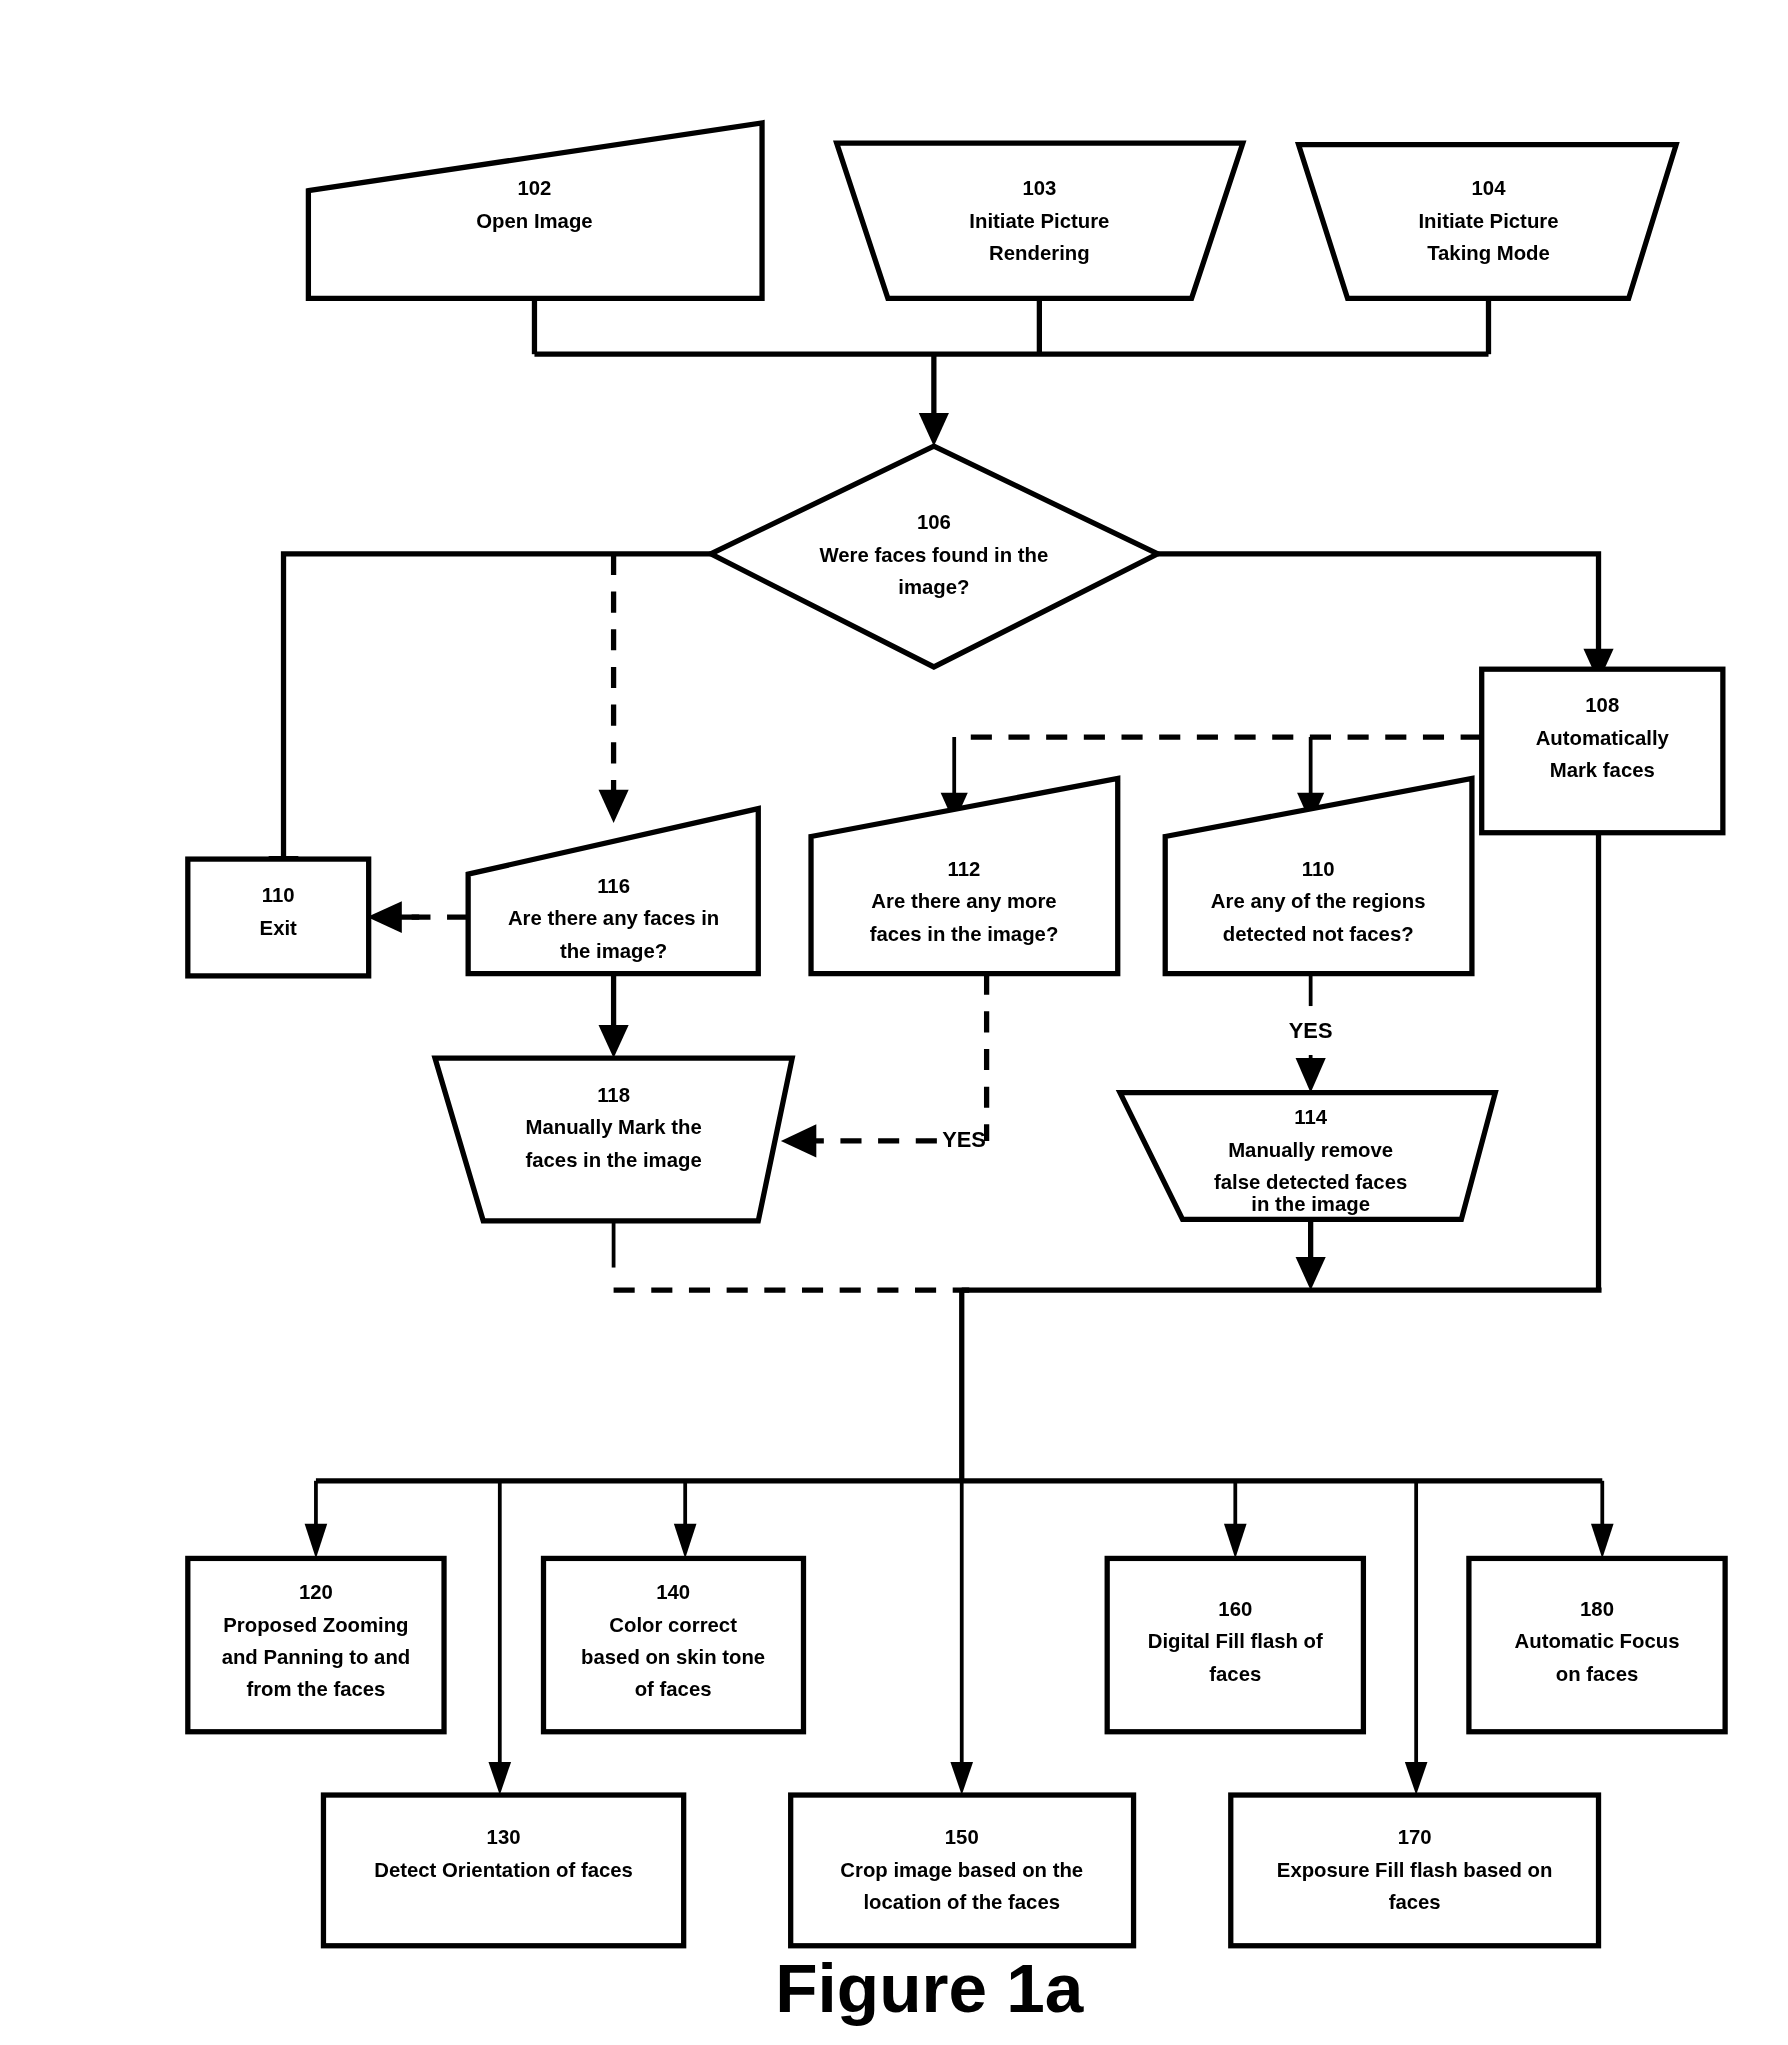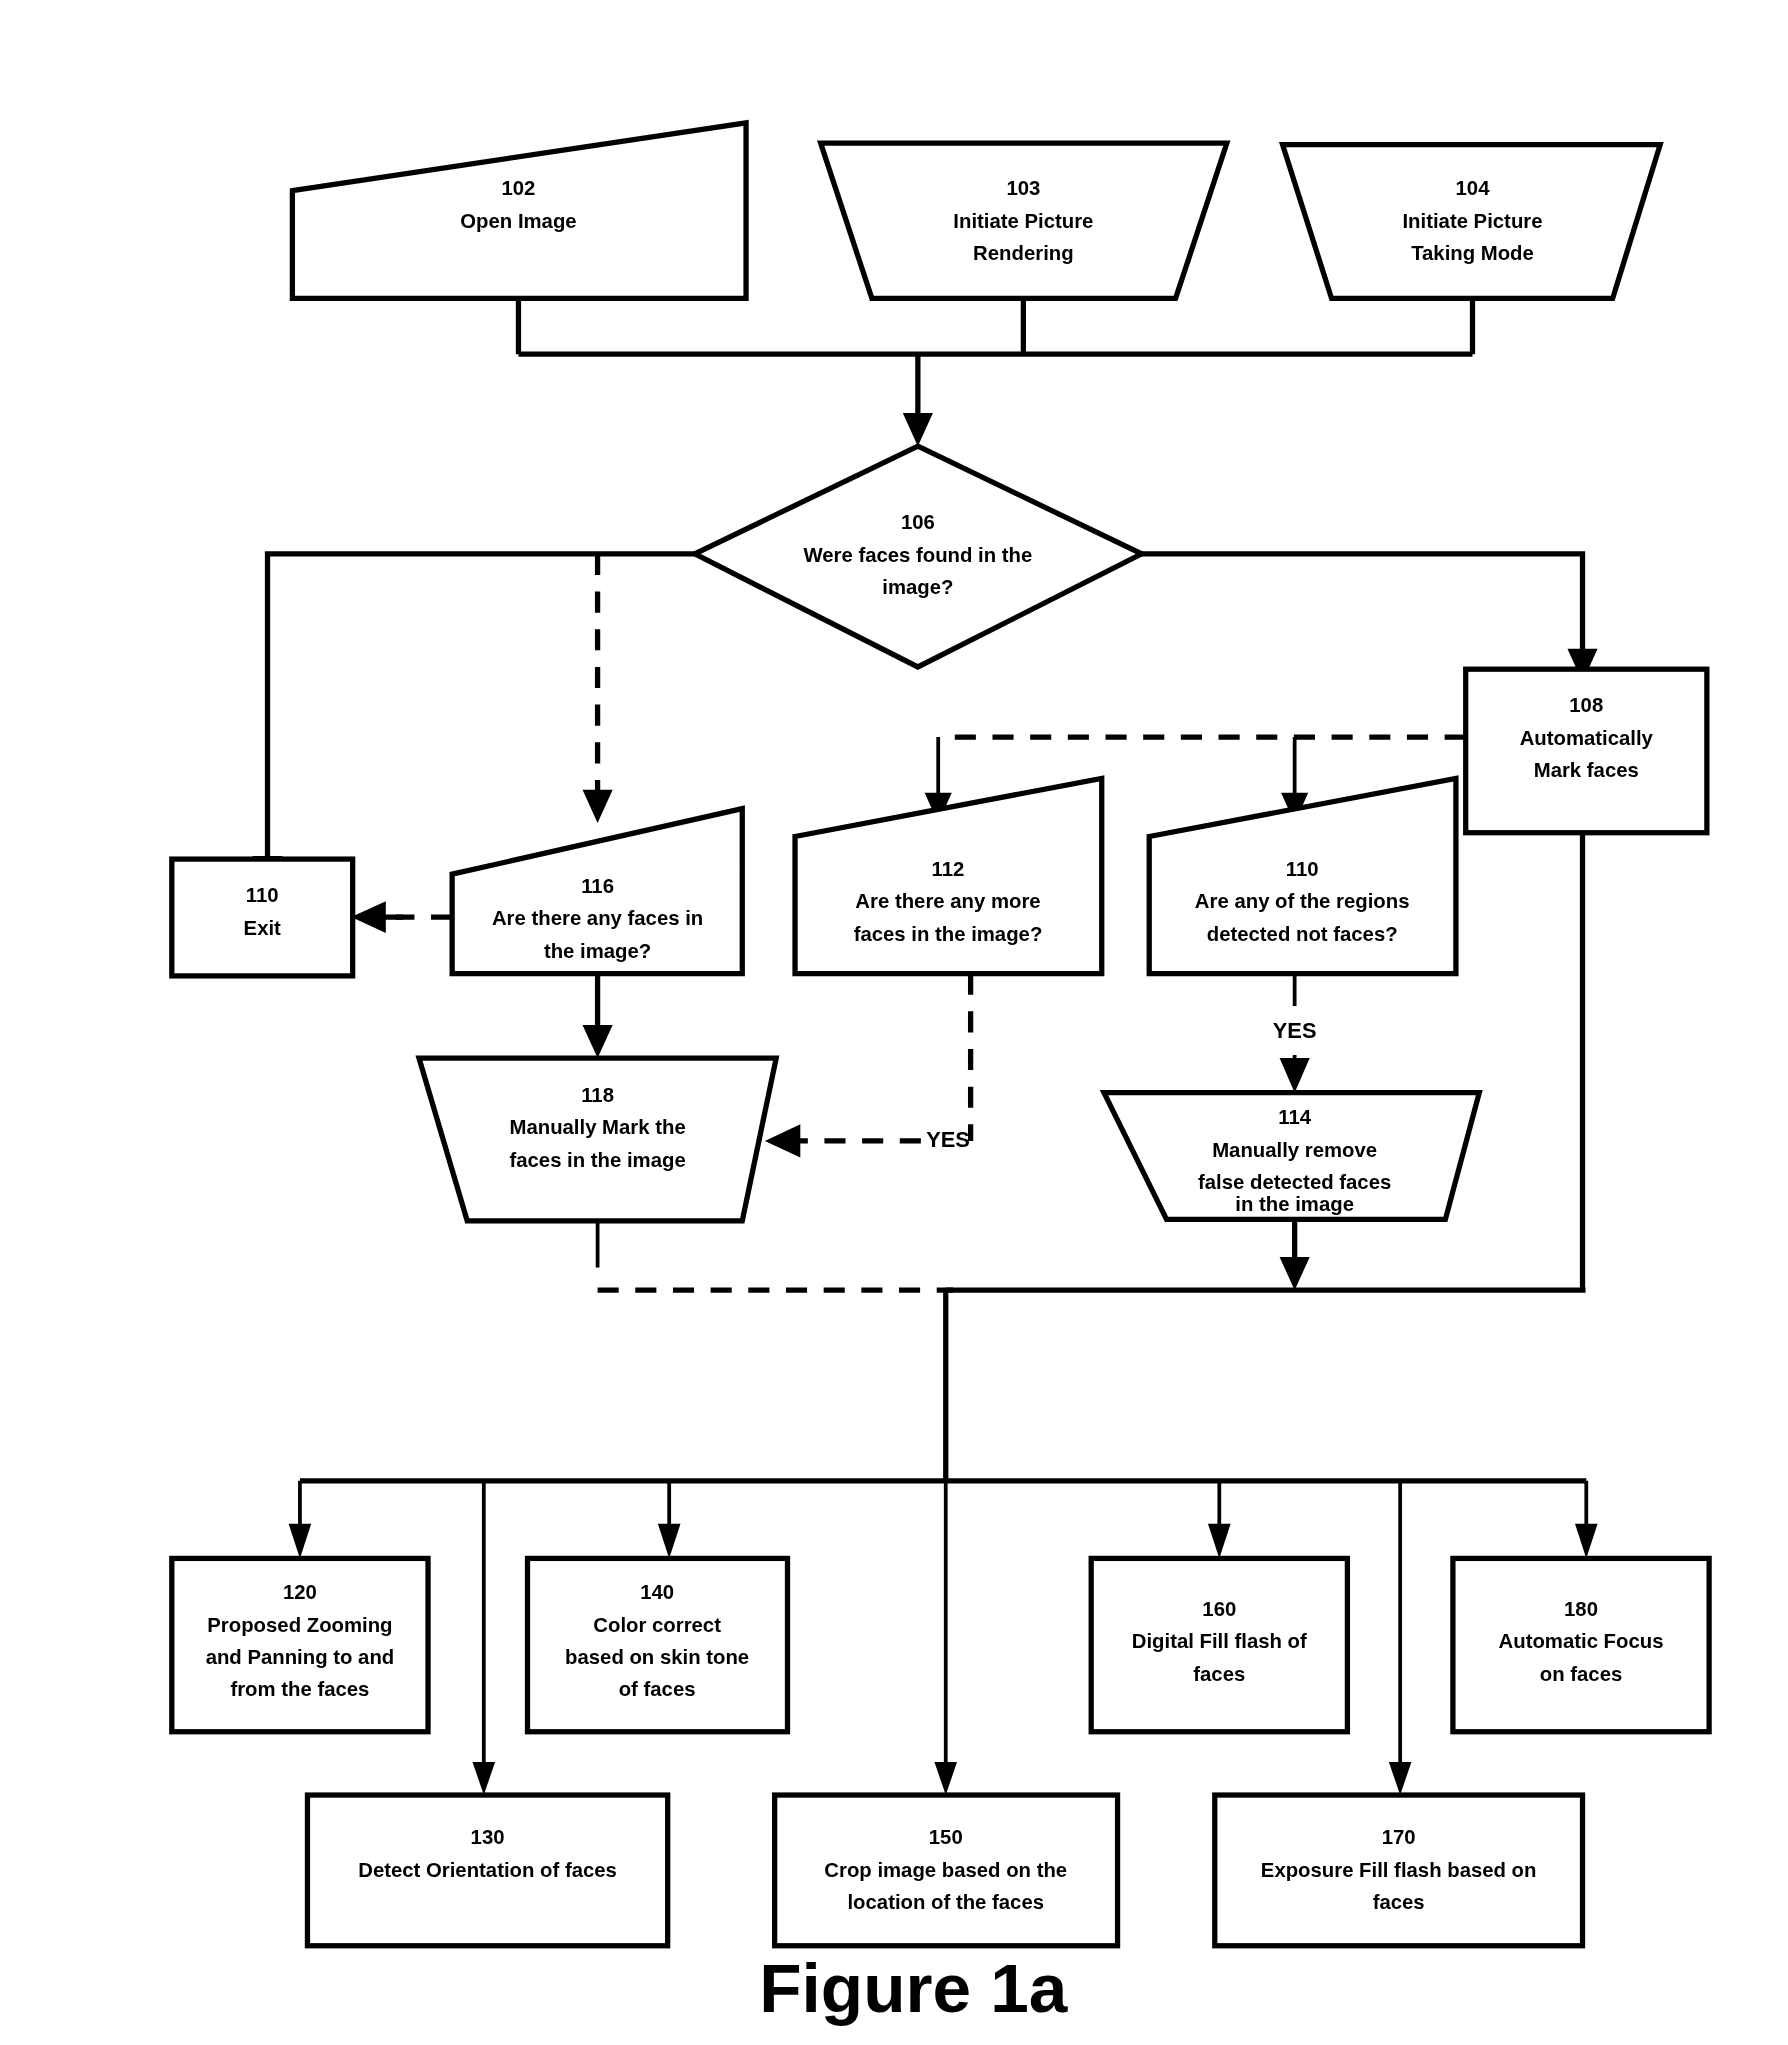--- a/index.html
+++ b/index.html
@@ -11,20 +11,21 @@
     width: 1789px;
     height: 2046px;
     font-family: "Liberation Sans", sans-serif;
     overflow: hidden;
   }
   #figure-root {
     position: relative;
     width: 1618px;
     height: 2046px;
     background: #ffffff;
+    margin-left: 16px;
   }
   svg.flow {
     position: absolute;
     top: 0;
     left: 0;
     width: 1789px;
     height: 2046px;
     display: block;
   }
   .shape {

